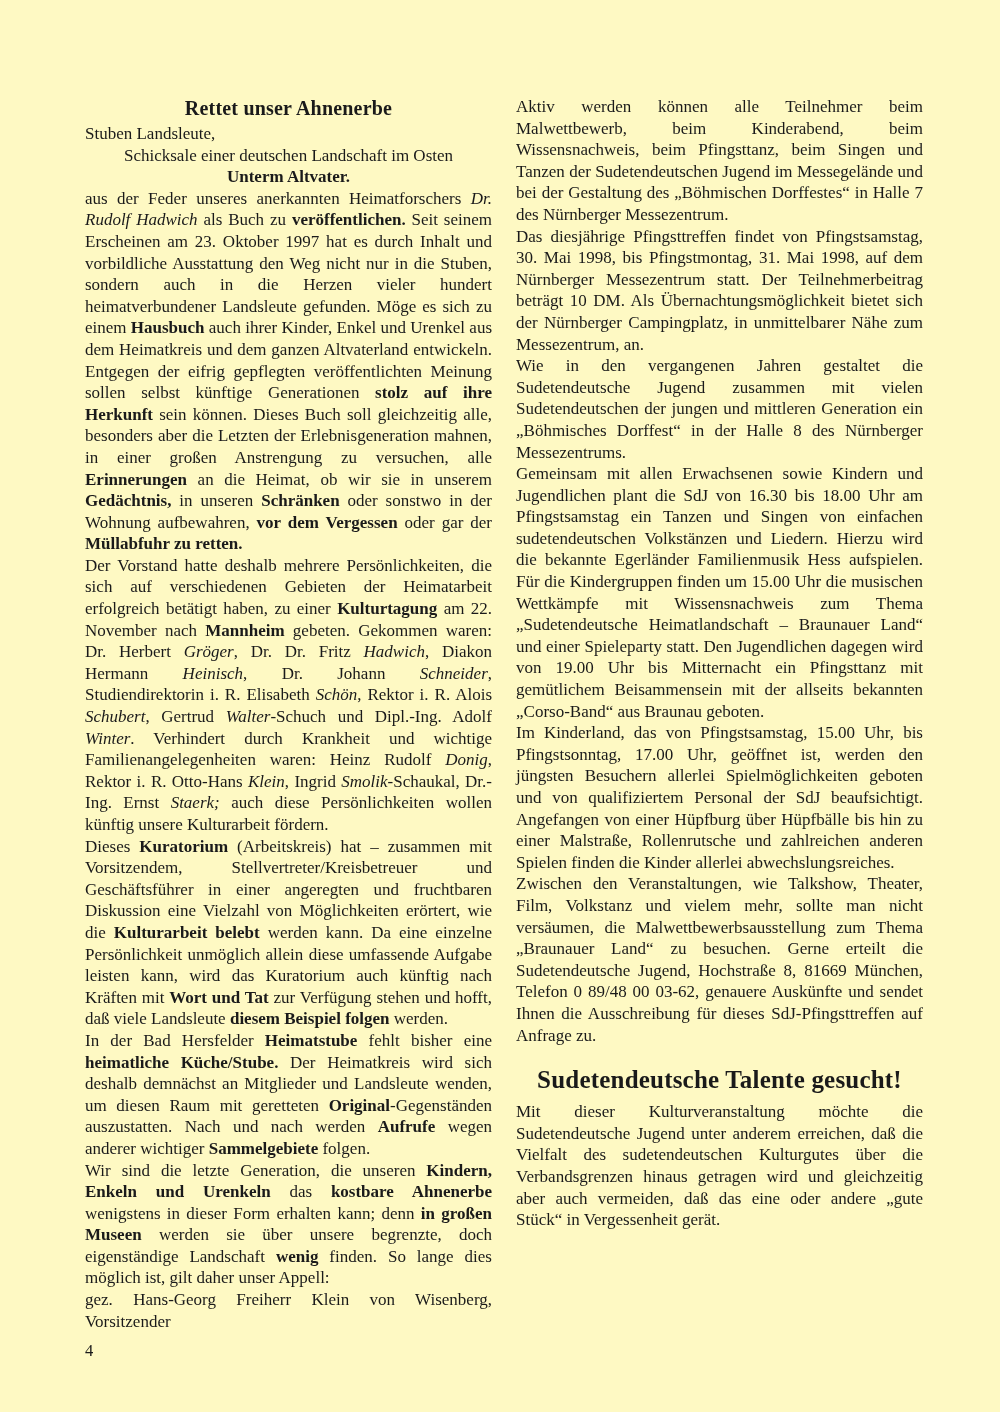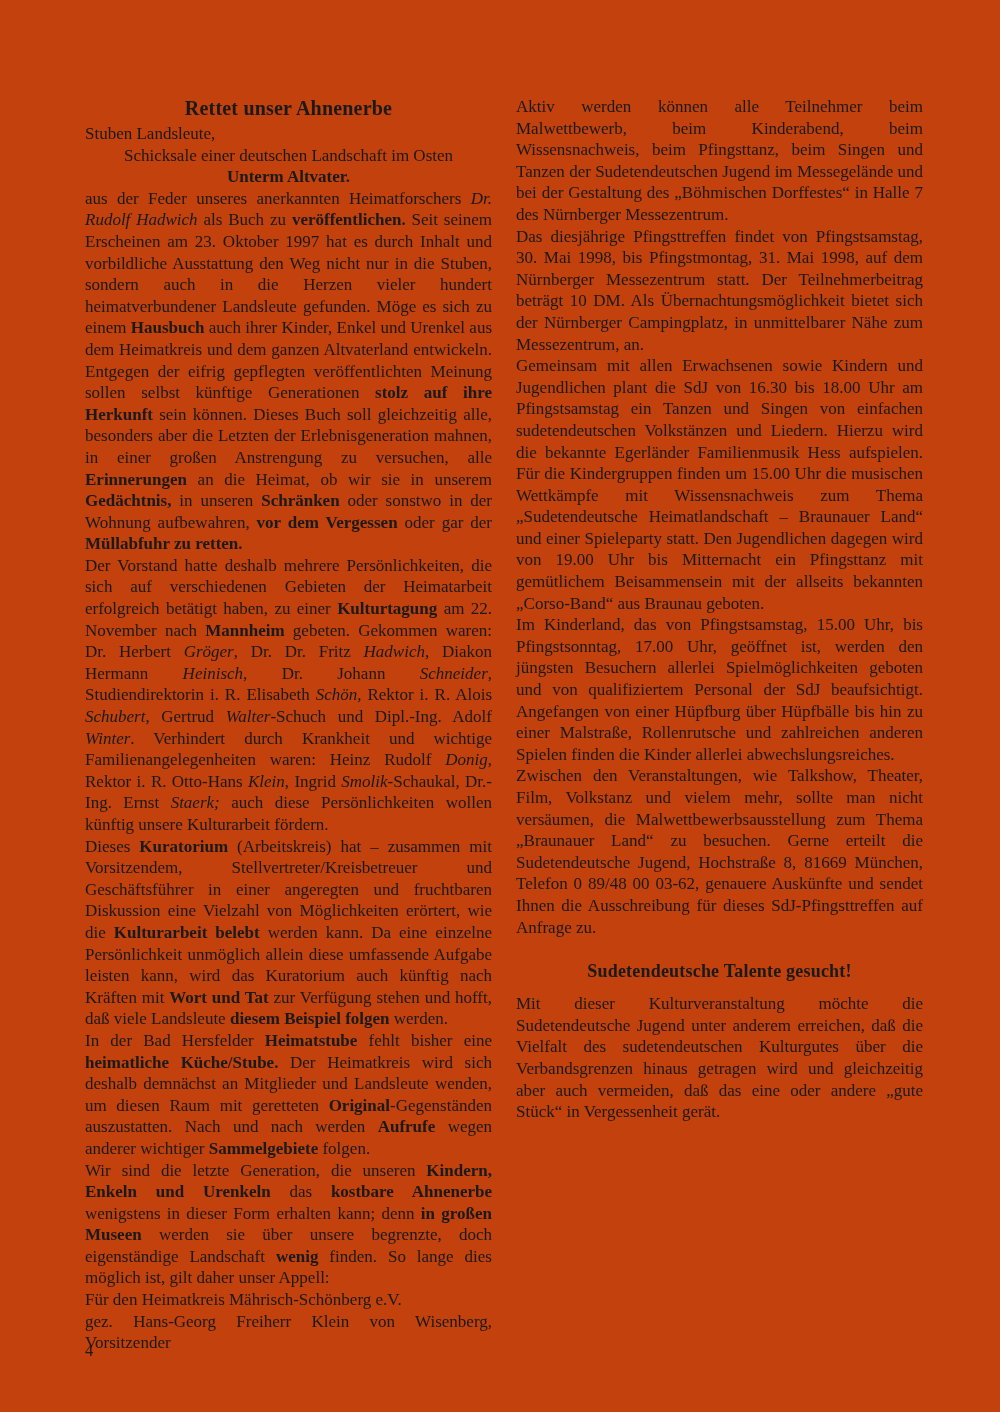--- a/index.html
+++ b/index.html
@@ -1,33 +1,33 @@
 <!DOCTYPE html>
 <html lang="de"><head>
 <meta charset="utf-8">
 <style>
   html,body{margin:0;padding:0;background:#e8e8e8;}
   .page{
     position:relative;
     width:1000px;height:1412px;
-    background:#c2410c;
+    background:#fef9c3;
     color:#1a1a1a;
     font-family:"Liberation Serif","DejaVu Serif",serif;
     font-size:17px;line-height:21.6px;
     margin:0 auto;
     overflow:hidden;
   }
   .columns{
     position:absolute;left:85px;top:96px;width:838px;
     display:flex;gap:24px;
   }
   .col{width:407px;}
   .blk{margin:0;}
   .h1{text-align:center;font-weight:bold;font-size:20px;line-height:25px;margin-bottom:2px;letter-spacing:.2px;}
-  .h2{text-align:center;font-weight:bold;font-size:18px;line-height:27px;white-space:pre-line;margin:27px 0 6px;letter-spacing:.2px;}
+  .h2{text-align:center;font-weight:bold;font-size:25px;line-height:27px;white-space:pre-line;margin:27px 0 6px;letter-spacing:.2px;}
   .col-right .h2{margin:20px 0 8px;}
   .para{text-align:justify;hyphens:auto;-webkit-hyphens:auto;}
   .center{text-align:center;}
   .center-bold{text-align:center;font-weight:bold;}
   .b{font-weight:bold;}
   .i{font-style:italic;}
   .page-number{position:absolute;left:85px;top:1340px;font-size:16.5px;}
 </style>
 </head>
 <body>
@@ -37,26 +37,26 @@
     <div class="col col-left">
         <div class="blk h1"><span class="b">Rettet unser Ahnenerbe</span></div>
         <div class="blk para"><span>Stuben Landsleute,</span></div>
         <div class="blk center"><span>Schicksale einer deutschen Landschaft im Osten</span></div>
         <div class="blk center-bold"><span class="b">Unterm Altvater.</span></div>
         <div class="blk para"><span>aus der Feder unseres anerkannten Heimatforschers </span><span class="i">Dr. Rudolf Hadwich</span><span> als Buch zu </span><span class="b">veröffentlichen.</span><span> Seit seinem Erscheinen am 23. Oktober 1997 hat es durch Inhalt und vorbildliche Ausstattung den Weg nicht nur in die Stuben, sondern auch in die Herzen vieler hundert heimatverbundener Landsleute gefunden. Möge es sich zu einem </span><span class="b">Hausbuch</span><span> auch ihrer Kinder, Enkel und Urenkel aus dem Heimatkreis und dem ganzen Altvaterland entwickeln. Entgegen der eifrig gepflegten veröffentlichten Meinung sollen selbst künftige Generationen </span><span class="b">stolz auf ihre Herkunft</span><span> sein können. Dieses Buch soll gleichzeitig alle, besonders aber die Letzten der Erlebnisgeneration mahnen, in einer großen Anstrengung zu versuchen, alle </span><span class="b">Erinnerungen</span><span> an die Heimat, ob wir sie in unserem </span><span class="b">Gedächtnis,</span><span> in unseren </span><span class="b">Schränken</span><span> oder sonstwo in der Wohnung aufbewahren, </span><span class="b">vor dem Vergessen</span><span> oder gar der </span><span class="b">Müllabfuhr zu retten.</span></div>
         <div class="blk para"><span>Der Vorstand hatte deshalb mehrere Persönlichkeiten, die sich auf verschiedenen Gebieten der Heimatarbeit erfolgreich betätigt haben, zu einer </span><span class="b">Kulturtagung</span><span> am 22. November nach </span><span class="b">Mannheim</span><span> gebeten. Gekommen waren: Dr. Herbert </span><span class="i">Gröger</span><span>, Dr. Dr. Fritz </span><span class="i">Hadwich</span><span>, Diakon Hermann </span><span class="i">Heinisch</span><span>, Dr. Johann </span><span class="i">Schneider</span><span>, Studiendirektorin i. R. Elisabeth </span><span class="i">Schön</span><span>, Rektor i. R. Alois </span><span class="i">Schubert</span><span>, Gertrud </span><span class="i">Walter</span><span>-Schuch und Dipl.-Ing. Adolf </span><span class="i">Winter</span><span>. Verhindert durch Krankheit und wichtige Familienangelegenheiten waren: Heinz Rudolf </span><span class="i">Donig</span><span>, Rektor i. R. Otto-Hans </span><span class="i">Klein</span><span>, Ingrid </span><span class="i">Smolik</span><span>-Schaukal, Dr.-Ing. Ernst </span><span class="i">Staerk;</span><span> auch diese Persönlichkeiten wollen künftig unsere Kulturarbeit fördern.</span></div>
         <div class="blk para"><span>Dieses </span><span class="b">Kuratorium</span><span> (Arbeitskreis) hat – zusammen mit Vorsitzendem, Stellvertreter/Kreisbetreuer und Geschäftsführer in einer angeregten und fruchtbaren Diskussion eine Vielzahl von Möglichkeiten erörtert, wie die </span><span class="b">Kulturarbeit belebt</span><span> werden kann. Da eine einzelne Persönlichkeit unmöglich allein diese umfassende Aufgabe leisten kann, wird das Kuratorium auch künftig nach Kräften mit </span><span class="b">Wort und Tat</span><span> zur Verfügung stehen und hofft, daß viele Landsleute </span><span class="b">diesem Beispiel folgen</span><span> werden.</span></div>
         <div class="blk para"><span>In der Bad Hersfelder </span><span class="b">Heimatstube</span><span> fehlt bisher eine </span><span class="b">heimatliche Küche/Stube.</span><span> Der Heimatkreis wird sich deshalb demnächst an Mitglieder und Landsleute wenden, um diesen Raum mit geretteten </span><span class="b">Original</span><span>-Gegenständen auszustatten. Nach und nach werden </span><span class="b">Aufrufe</span><span> wegen anderer wichtiger </span><span class="b">Sammelgebiete</span><span> folgen.</span></div>
         <div class="blk para"><span>Wir sind die letzte Generation, die unseren </span><span class="b">Kindern, Enkeln und Urenkeln</span><span> das </span><span class="b">kostbare Ahnenerbe</span><span> wenigstens in dieser Form erhalten kann; denn </span><span class="b">in großen Museen</span><span> werden sie über unsere begrenzte, doch eigenständige Landschaft </span><span class="b">wenig</span><span> finden. So lange dies möglich ist, gilt daher unser Appell:</span></div>
-        <div class="blk para"><span>Für den Heimatkreis Mährisch-Schönberg e.V.</span></div>
         <div class="blk para"><span>gez. Hans-Georg Freiherr Klein von Wisenberg, Vorsitzender</span></div>
       </div>
     <div class="col col-right">
         <div class="blk para"><span>Aktiv werden können alle Teilnehmer beim Malwettbewerb, beim Kinderabend, beim Wissensnachweis, beim Pfingsttanz, beim Singen und Tanzen der Sudetendeutschen Jugend im Messegelände und bei der Gestaltung des „Böhmischen Dorffestes“ in Halle 7 des Nürnberger Messezentrum.</span></div>
         <div class="blk para"><span>Das diesjährige Pfingsttreffen findet von Pfingstsamstag, 30. Mai 1998, bis Pfingstmontag, 31. Mai 1998, auf dem Nürnberger Messezentrum statt. Der Teilnehmerbeitrag beträgt 10 DM. Als Übernachtungsmöglichkeit bietet sich der Nürnberger Campingplatz, in unmittelbarer Nähe zum Messezentrum, an.</span></div>
+        <div class="blk para"><span>Wie in den vergangenen Jahren gestaltet die Sudetendeutsche Jugend zusammen mit vielen Sudetendeutschen der jungen und mittleren Generation ein „Böhmisches Dorffest“ in der Halle 8 des Nürnberger Messezentrums.</span></div>
         <div class="blk para"><span>Gemeinsam mit allen Erwachsenen sowie Kindern und Jugendlichen plant die SdJ von 16.30 bis 18.00 Uhr am Pfingstsamstag ein Tanzen und Singen von einfachen sudetendeutschen Volkstänzen und Liedern. Hierzu wird die bekannte Egerländer Familienmusik Hess aufspielen. Für die Kindergruppen finden um 15.00 Uhr die musischen Wettkämpfe mit Wissensnachweis zum Thema „Sudetendeutsche Heimatlandschaft – Braunauer Land“ und einer Spieleparty statt. Den Jugendlichen dagegen wird von 19.00 Uhr bis Mitternacht ein Pfingsttanz mit gemütlichem Beisammensein mit der allseits bekannten „Corso-Band“ aus Braunau geboten.</span></div>
         <div class="blk para"><span>Im Kinderland, das von Pfingstsamstag, 15.00 Uhr, bis Pfingstsonntag, 17.00 Uhr, geöffnet ist, werden den jüngsten Besuchern allerlei Spielmöglichkeiten geboten und von qualifiziertem Personal der SdJ beaufsichtigt. Angefangen von einer Hüpfburg über Hüpfbälle bis hin zu einer Malstraße, Rollenrutsche und zahlreichen anderen Spielen finden die Kinder allerlei abwechslungsreiches.</span></div>
         <div class="blk para"><span>Zwischen den Veranstaltungen, wie Talkshow, Theater, Film, Volkstanz und vielem mehr, sollte man nicht versäumen, die Malwettbewerbsausstellung zum Thema „Braunauer Land“ zu besuchen. Gerne erteilt die Sudetendeutsche Jugend, Hochstraße 8, 81669 München, Telefon 0 89/48 00 03-62, genauere Auskünfte und sendet Ihnen die Ausschreibung für dieses SdJ-Pfingsttreffen auf Anfrage zu.</span></div>
         <div class="blk h2"><span class="b">Sudetendeutsche Talente gesucht!</span></div>
         <div class="blk para"><span>Mit dieser Kulturveranstaltung möchte die Sudetendeutsche Jugend unter anderem erreichen, daß die Vielfalt des sudetendeutschen Kulturgutes über die Verbandsgrenzen hinaus getragen wird und gleichzeitig aber auch vermeiden, daß das eine oder andere „gute Stück“ in Vergessenheit gerät.</span></div>
       </div>
   </div>
   <div class="page-number">4</div>
 </div>
 

